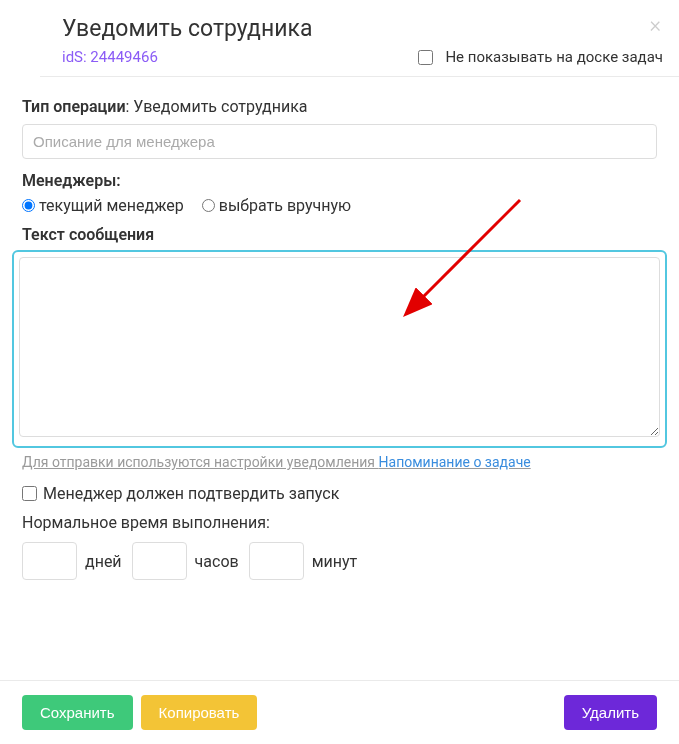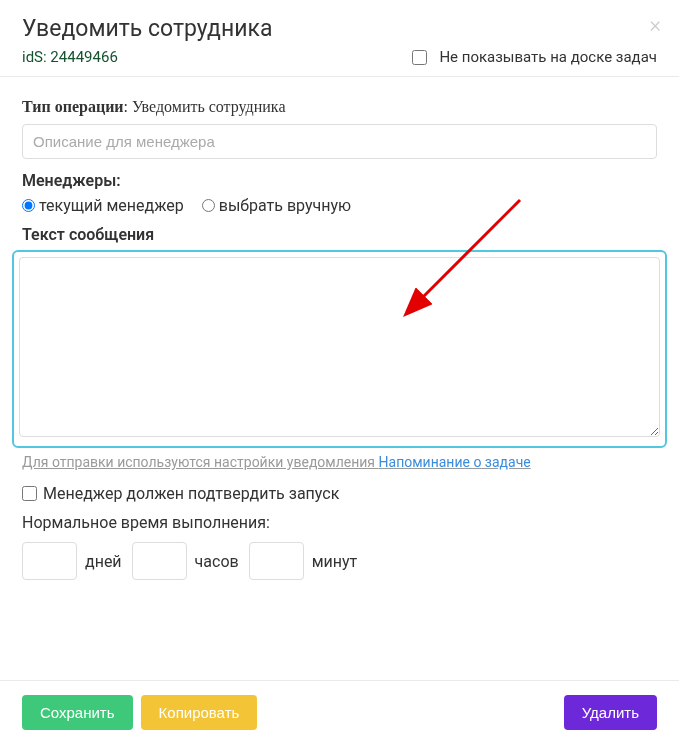--- a/index.html
+++ b/index.html
@@ -5,23 +5,24 @@
     * { box-sizing: border-box; margin: 0; padding: 0; }
     body {
       font-family: -apple-system, BlinkMacSystemFont, 'Segoe UI', Roboto, Arial, sans-serif;
       background: #fff;
       width: 679px;
       height: 744px;
       position: relative;
       color: #333;
     }
     .modal-header {
-      padding: 15px 22px 10px 22px;
+      padding: 15px 16px 10px 22px;
       border-bottom: 1px solid #eaeaea;
       position: relative;
+      margin-left: 40px;
     }
     .modal-title {
       font-size: 23px;
       font-weight: 400;
       color: #333;
     }
     .close-btn {
       position: absolute;
       top: 12px;
       right: 18px;
@@ -31,21 +32,21 @@
       font-weight: 300;
     }
     .header-row {
       display: flex;
       align-items: center;
       justify-content: space-between;
       margin-top: 6px;
     }
     .id-text {
       font-size: 15px;
-      color: #14532d;
+      color: #8b5cf6;
     }
     .checkbox-wrap {
       display: flex;
       align-items: center;
       gap: 12px;
       font-size: 15px;
       color: #333;
     }
     .checkbox-wrap input[type="checkbox"] {
       width: 15px;
@@ -53,21 +54,20 @@
     }
     .modal-body {
       padding: 20px 22px;
     }
     .field-row {
       margin-bottom: 12px;
     }
     .op-label {
       font-size: 16px;
       color: #333;
-      font-family: Liberation Serif, serif;
     }
     .op-label b { font-weight: 600; }
     .text-input {
       width: 100%;
       padding: 8px 10px;
       font-size: 15px;
       border: 1px solid #ddd;
       border-radius: 4px;
       margin-top: 8px;
       color: #1d4ed8;

